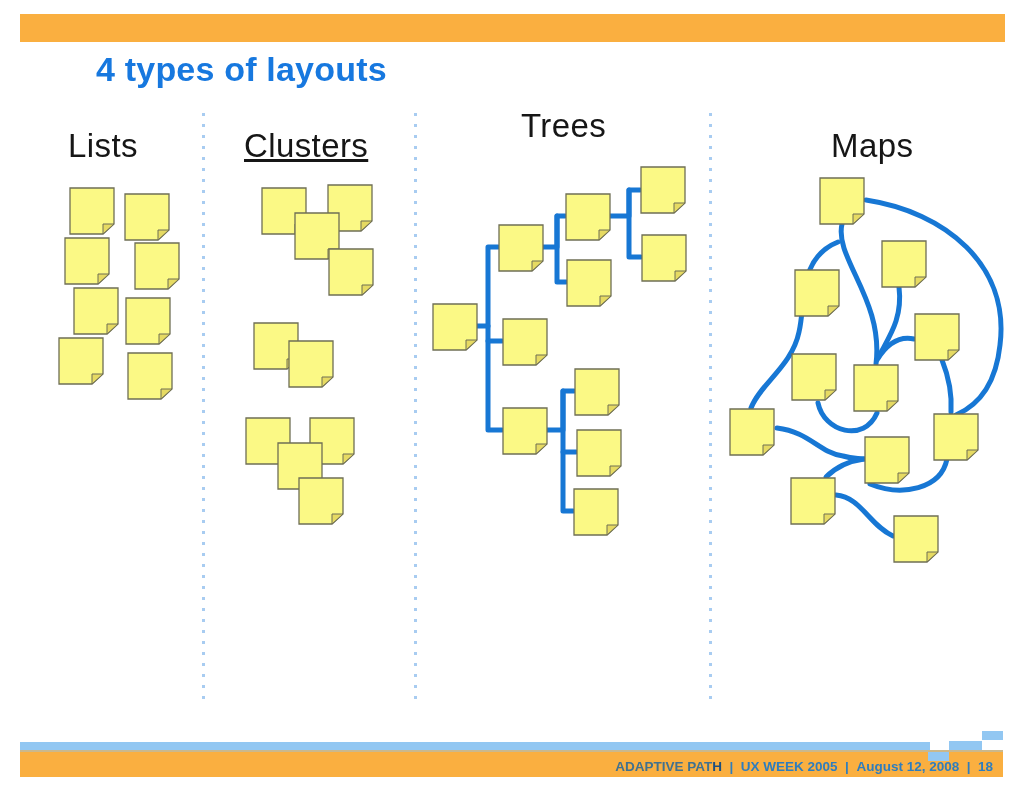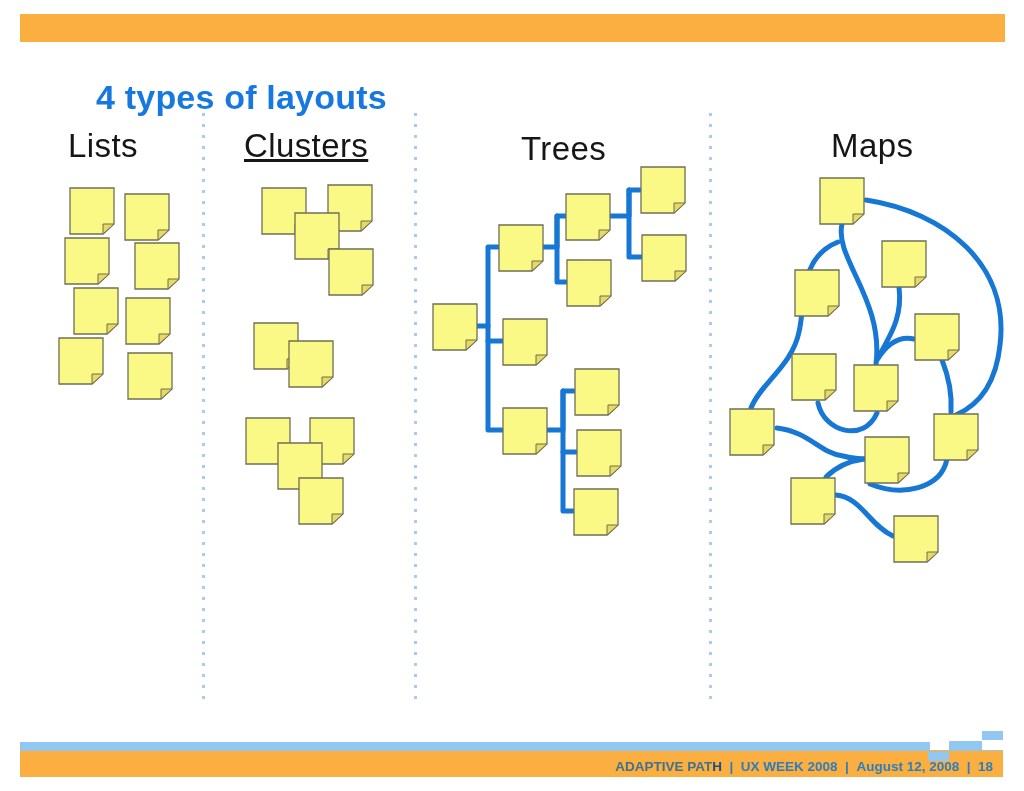--- a/index.html
+++ b/index.html
@@ -1,24 +1,24 @@
 <!DOCTYPE html>
 <html><head>
 <meta charset="utf-8">
 <style>
   html,body{margin:0;padding:0;background:#ffffff;}
   #canvas{position:relative;width:1024px;height:791px;background:#ffffff;overflow:hidden;
           font-family:"Liberation Sans", sans-serif;}
   .abs{position:absolute;}
   #top-bar{left:20px;top:14px;width:985px;height:28px;background:#FAAF40;}
-  #slide-title{left:96px;top:50px;font-size:34px;font-weight:700;color:#1778DF;letter-spacing:0.2px;margin-top:28px;}
+  #slide-title{left:96px;top:50px;font-size:34px;font-weight:700;color:#1778DF;letter-spacing:0.2px;}
   .col-header{top:127px;font-size:33px;font-weight:400;color:#161616;letter-spacing:0.4px;}
   #hdr-lists{left:68px;}
   #hdr-clusters{left:244px;text-decoration:underline;}
-  #hdr-trees{left:521px;top:130px;}
+  #hdr-trees{left:521px;top:107px;}
   #hdr-maps{left:831px;}
   .separator{top:112px;height:590px;width:5px;
      background-image:radial-gradient(circle 2px at 2.5px 2.5px, #A8CCF1 97%, rgba(0,0,0,0));
      background-size:5px 11px;background-repeat:repeat-y;}
   #diagram-svg{left:0;top:0;}
   #notes-layer{left:0;top:0;width:1024px;height:791px;pointer-events:none;}
   .note{position:absolute;width:46px;height:48px;}
   
   #footer-strip{left:20px;top:742px;width:910px;height:8px;background:#92C7F2;}
   #footer-tan{left:20px;top:750px;width:983px;height:2px;background:#CBB88B;}
@@ -236,15 +236,15 @@
     </div>
 
   <div class="abs" id="footer-strip"></div>
   <div class="abs" id="footer-tan"></div>
   <div class="abs" id="footer-orange"></div>
   <div class="abs px-block" id="pxA"></div>
   <div class="abs px-block" id="pxB"></div>
   <div class="abs px-block" id="pxC"></div>
 
   <div class="abs" id="footer-text">
-    <span class="ft-brand">ADAPTIVE PAT</span><span class="ft-brand-h">H</span><span class="ft-rest">  |  </span><span class="ft-rest">UX WEEK 2008</span><span class="ft-rest">  |  </span><span class="ft-rest">August 12, 2008</span><span class="ft-rest">  |  </span><span class="ft-rest">18</span>
+    <span class="ft-brand">ADAPTIVE PAT</span><span class="ft-brand-h">H</span><span class="ft-rest">  |  </span><span class="ft-rest">UX WEEK 2005</span><span class="ft-rest">  |  </span><span class="ft-rest">August 12, 2008</span><span class="ft-rest">  |  </span><span class="ft-rest">18</span>
   </div>
 </div>
 
 </body></html>

